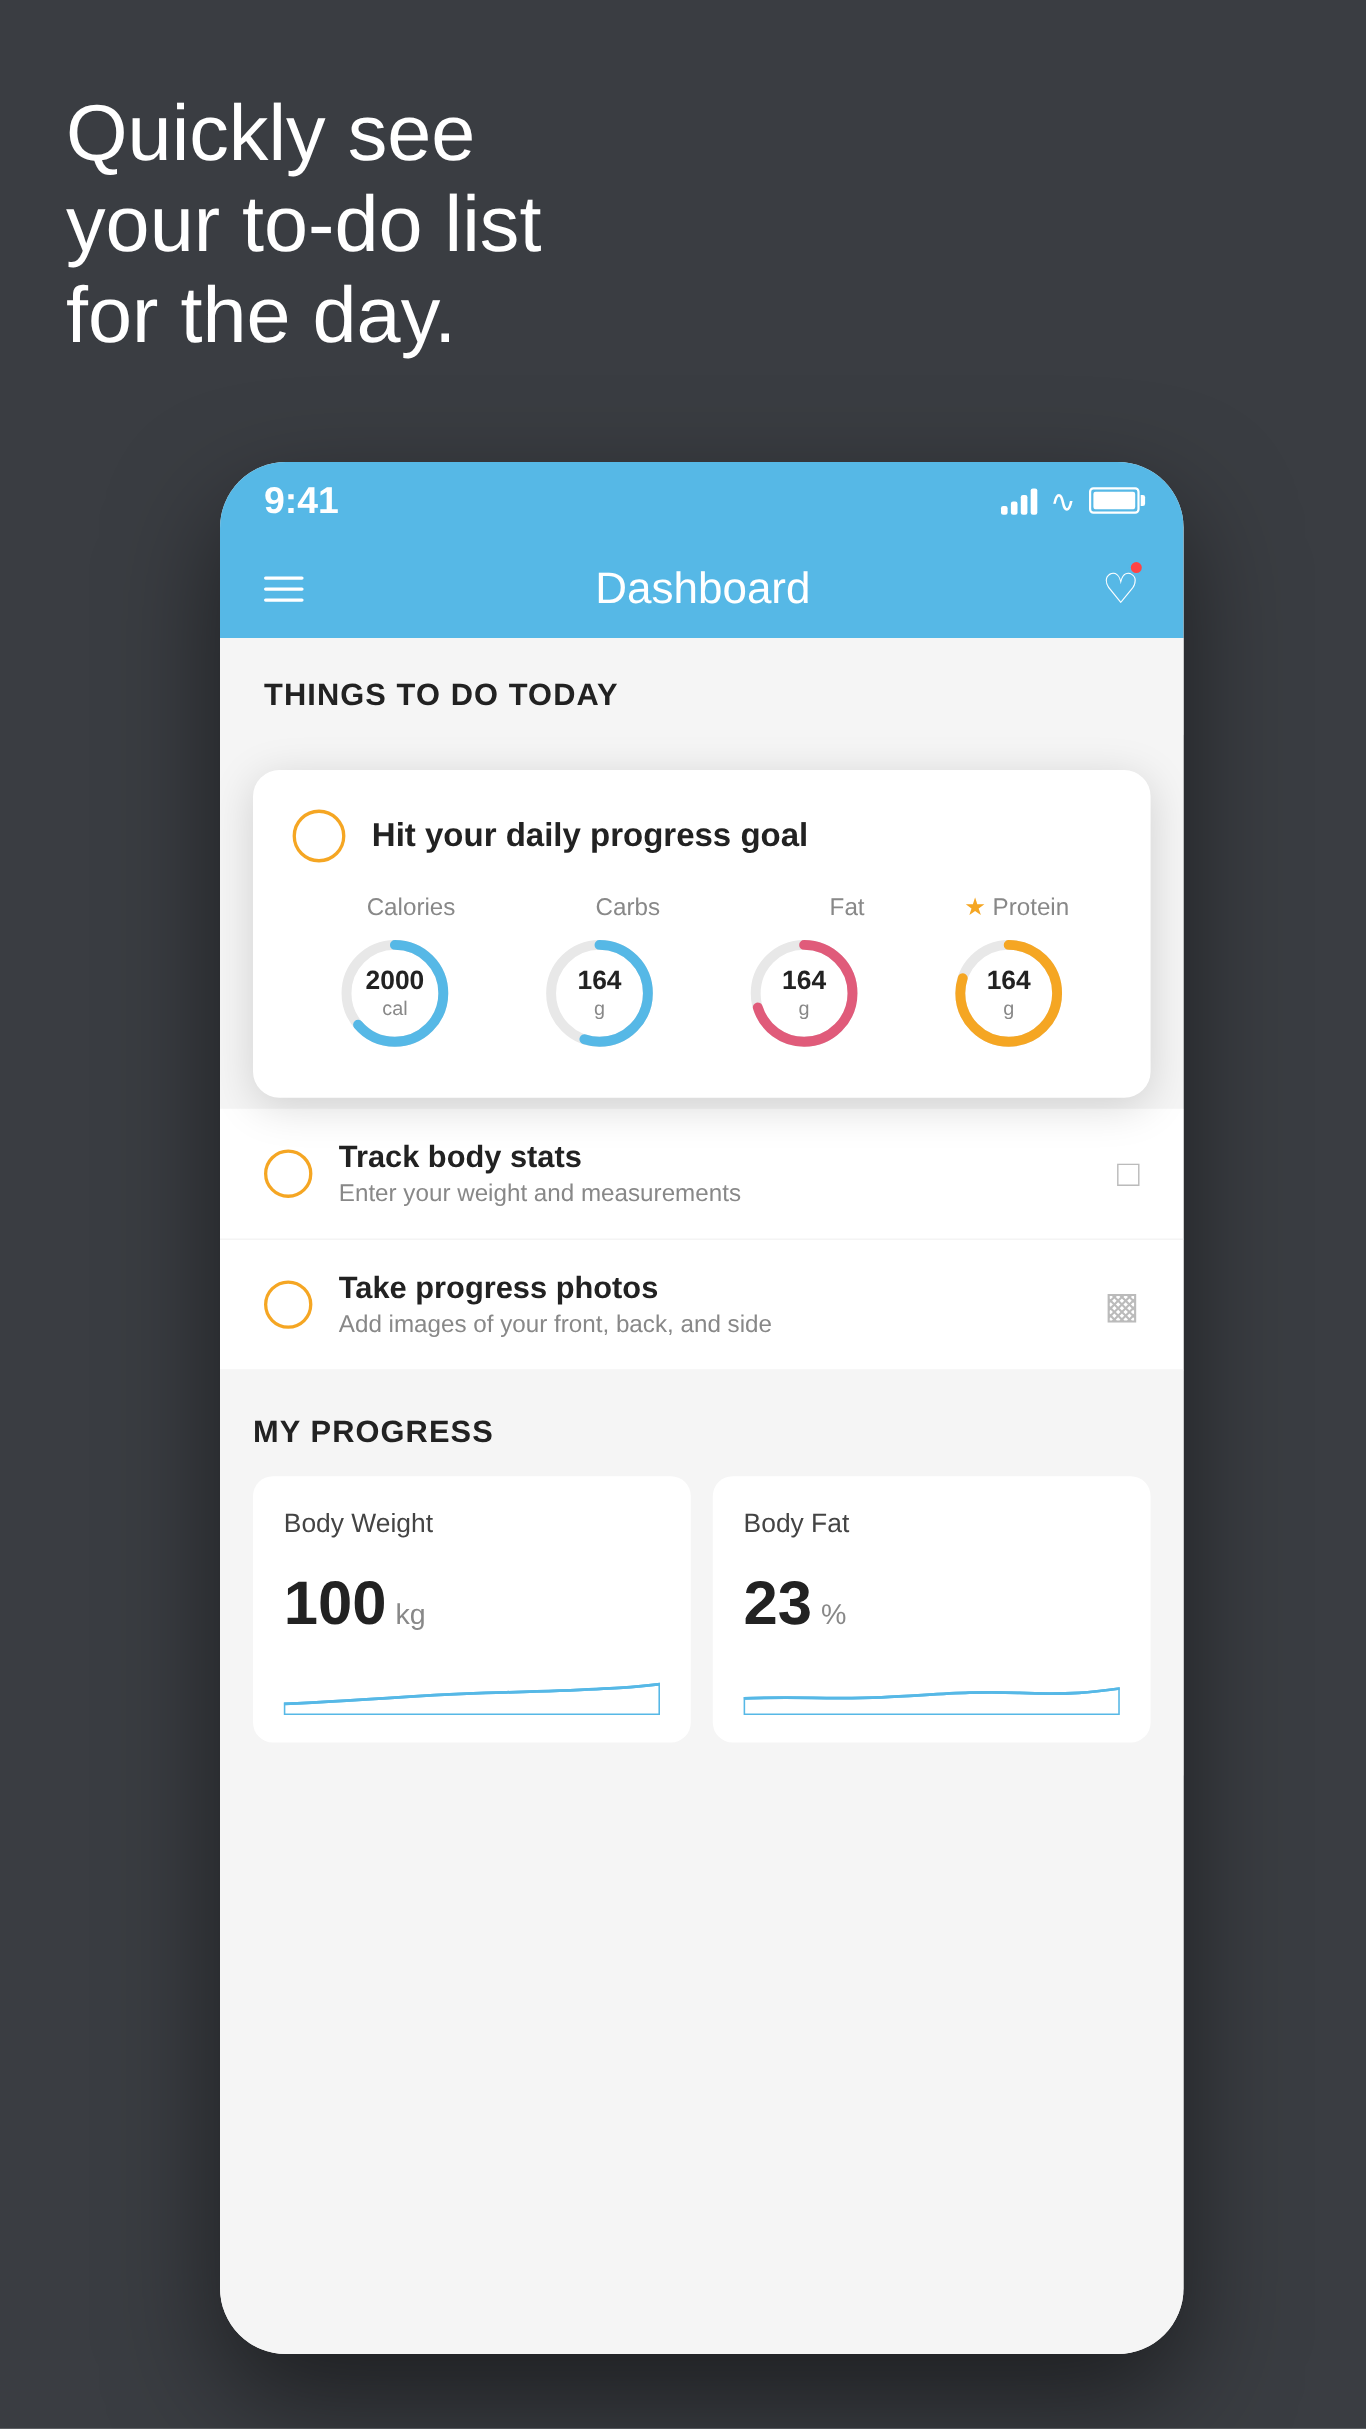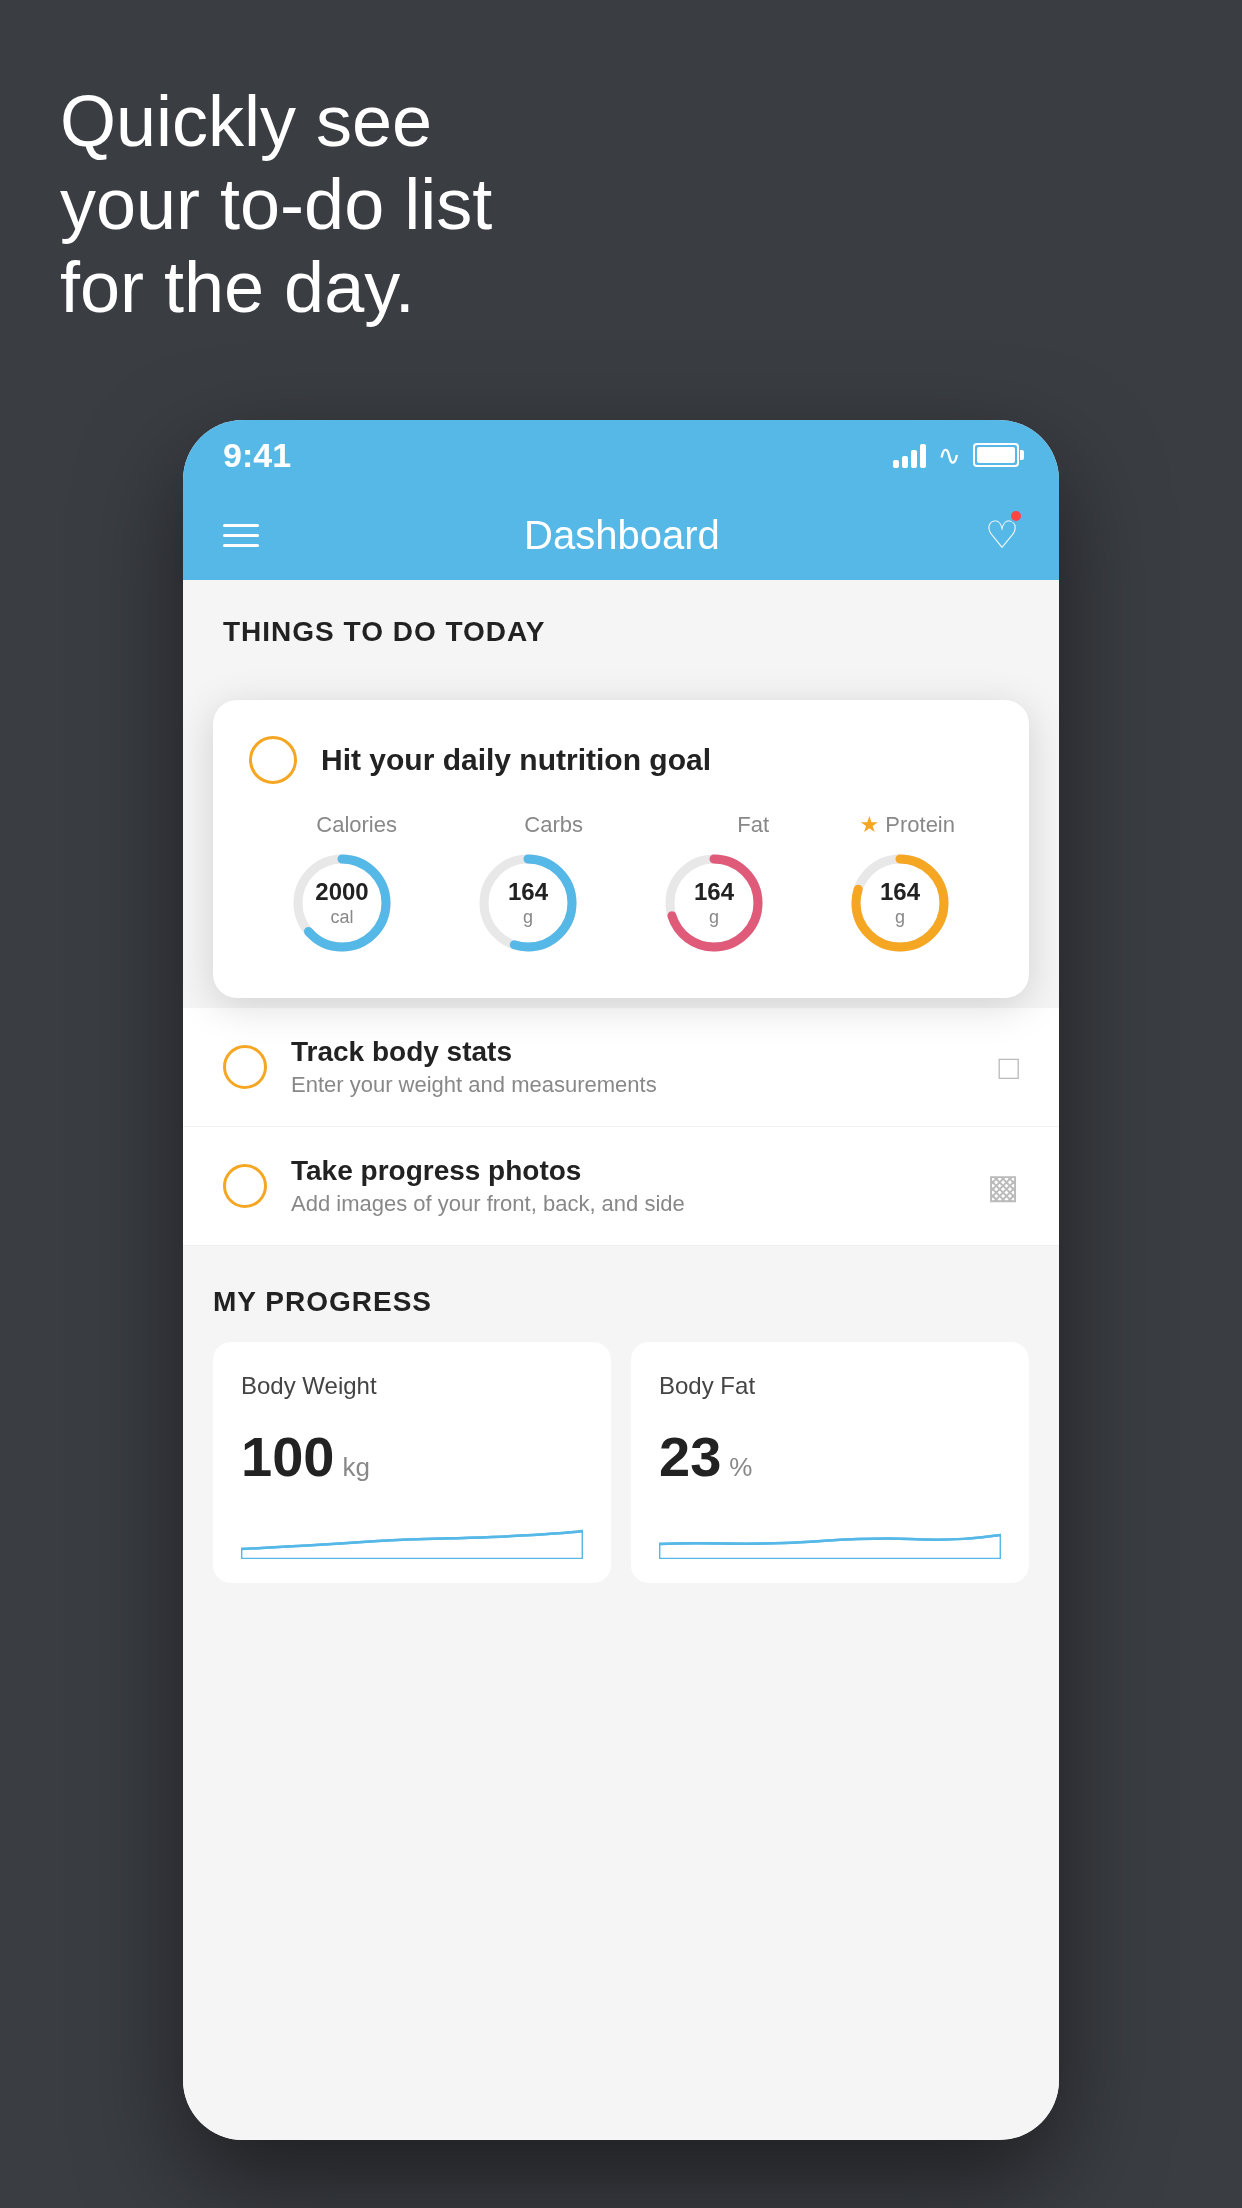--- a/index.html
+++ b/index.html
@@ -21,21 +21,21 @@
       font-size: 72px;
       font-weight: 400;
       line-height: 1.15;
       z-index: 1;
     }
 
     
     .phone-frame {
       position: absolute;
       top: 420px;
-      left: 183px;
+      left: 200px;
       width: 876px;
       height: 1720px;
       background: #f0f0f0;
       border-radius: 60px;
       overflow: hidden;
       box-shadow: 0 40px 100px rgba(0,0,0,0.5);
       z-index: 2;
     }
 
     
@@ -390,21 +390,21 @@
 
   <div class="phone-body">
 
     <div class="section-header">
       <span class="section-title">THINGS TO DO TODAY</span>
     </div>
 
     <div class="nutrition-card">
       <div class="nutrition-card-header">
         <div class="circle-checkbox-outline"></div>
-        <span class="nutrition-card-title">Hit your daily nutrition goal</span>
+        <span class="nutrition-card-title">Hit your daily progress goal</span>
       </div>
       <div class="nutrition-circles">
 
         <div class="nutrition-item">
           <span class="nutrition-label">Calories</span>
           <div class="donut-wrap">
             <svg viewBox="0 0 110 110">
               <circle cx="55" cy="55" r="44" fill="none" stroke="#e8e8e8" stroke-width="9"></circle>
               <circle cx="55" cy="55" r="44" fill="none" stroke="#56b8e6" stroke-width="9" stroke-dasharray="176 277" stroke-linecap="round"></circle>
             </svg>

